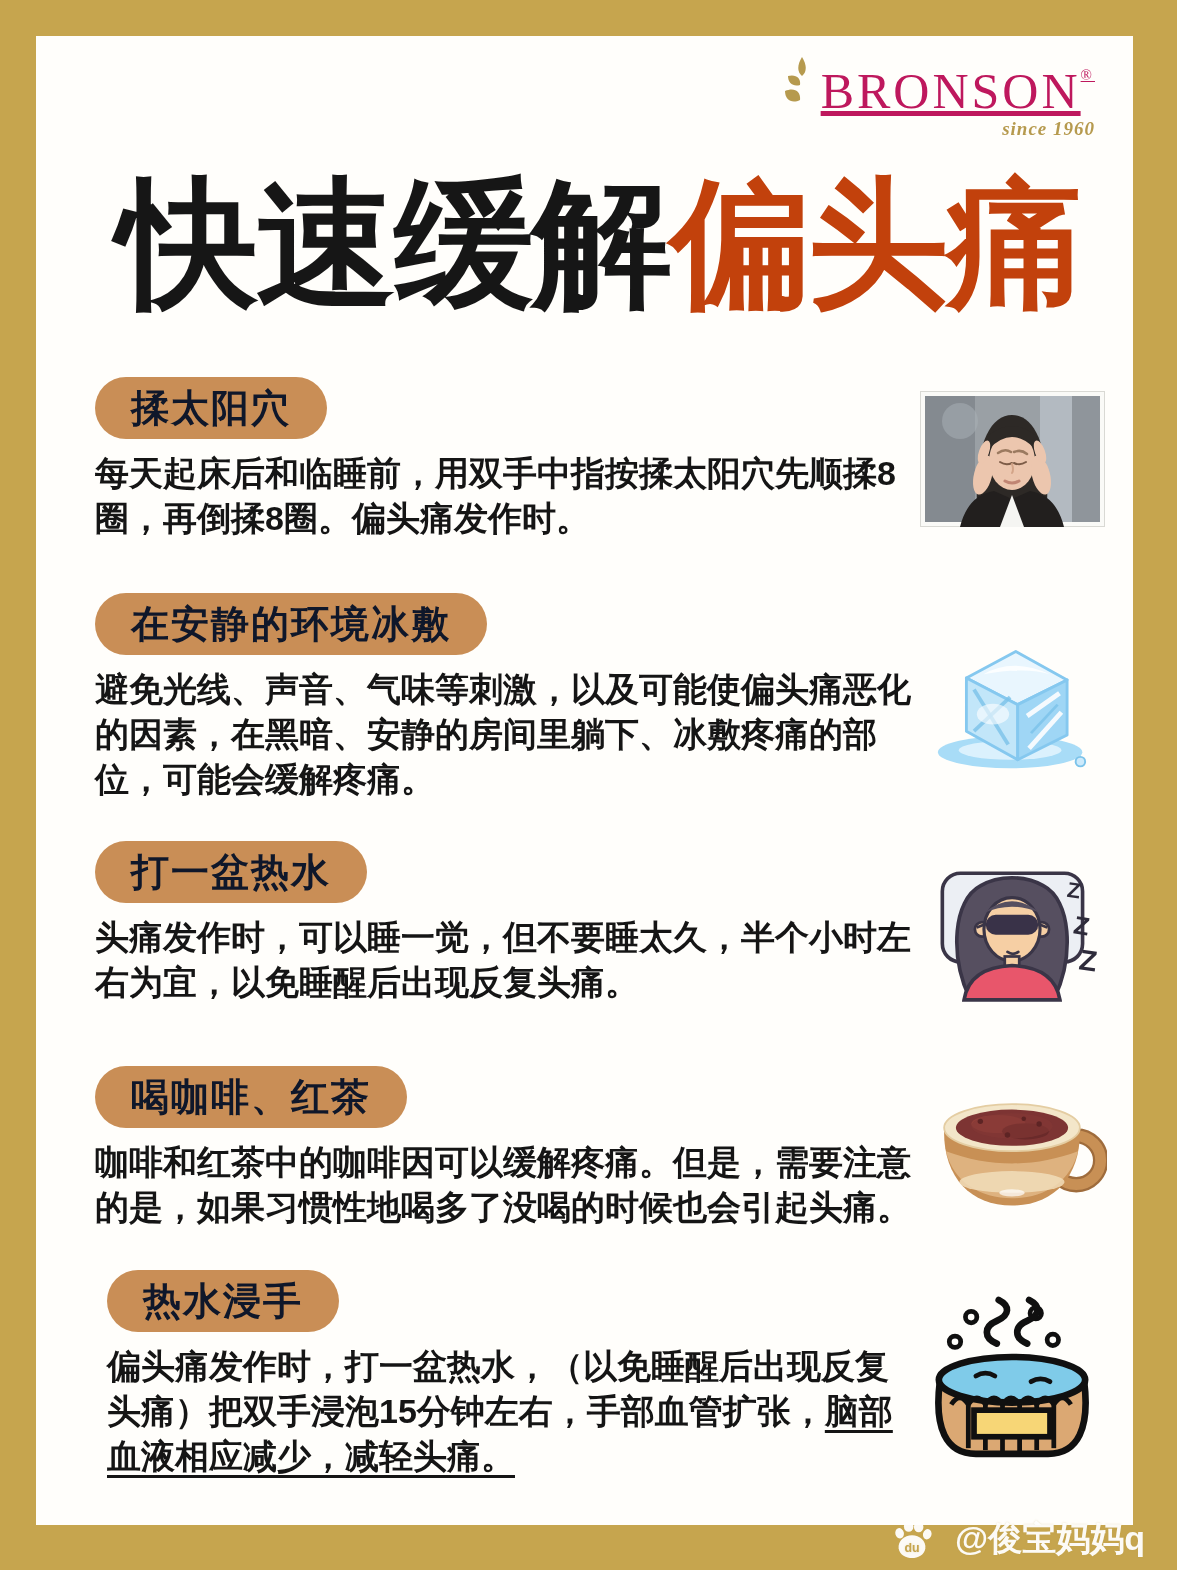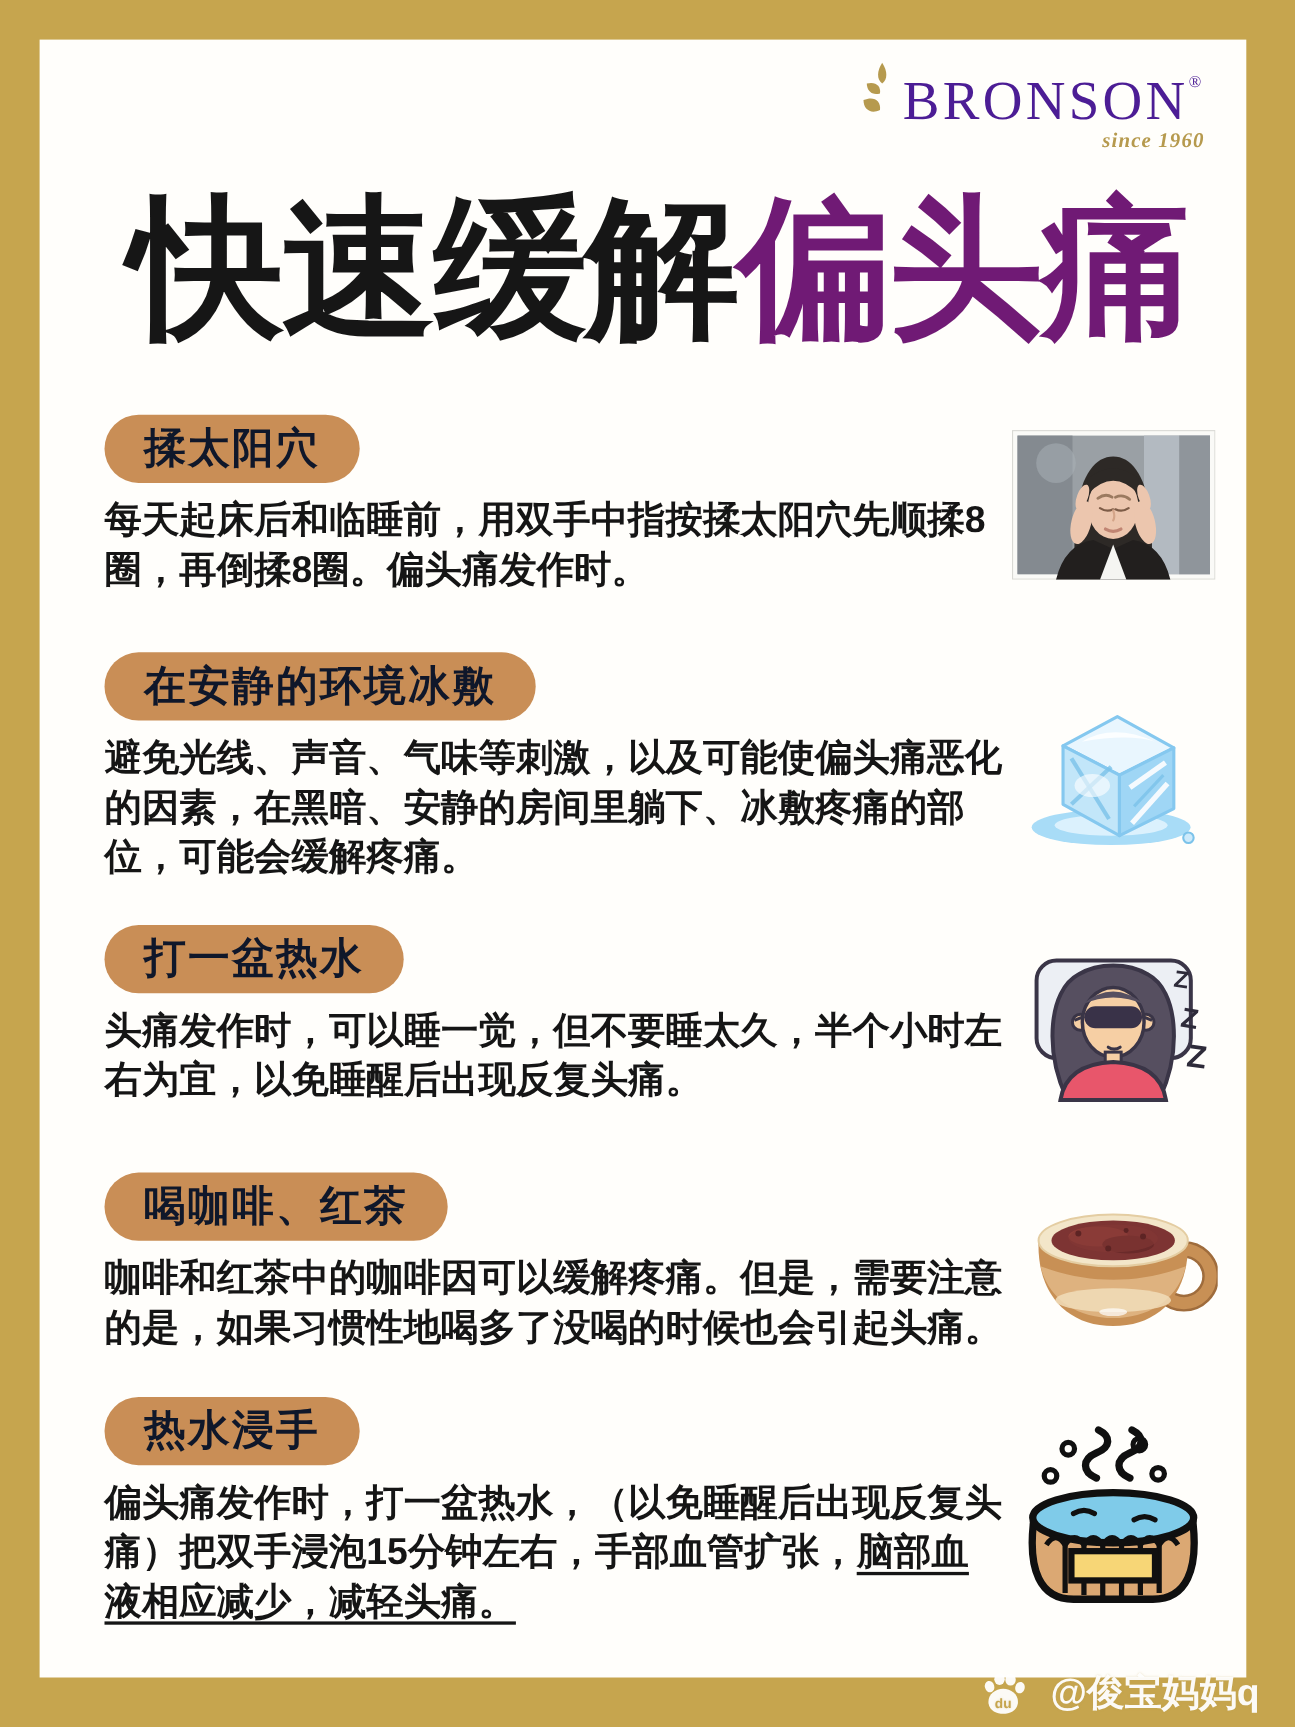--- a/index.html
+++ b/index.html
@@ -13,41 +13,41 @@
     position:absolute; left:36px; top:36px; width:1097px; height:1489px;
     background:#fffefb; padding:20px 26px 0 59px;
     display:flex; flex-direction:column;
   }
   
   .logo { align-self:flex-end; margin-right:12px; color:#b69a4e; }
   .logo-row { display:flex; align-items:flex-end; gap:4px; }
   .leaf { width:34px; height:56px; margin-bottom:4px; }
   .brand {
     font-family:"Liberation Serif", serif; font-size:50px; letter-spacing:3px;
-    line-height:1; color:#4c1d95;
+    line-height:1; color:#be185d;text-decoration:underline;
   }
   .reg { font-size:15px; vertical-align:top; line-height:1; position:relative; top:2px; }
   .tagline {
     font-family:"Liberation Serif", serif; font-style:italic; font-weight:bold;
     font-size:19px; text-align:right; margin-top:2px; letter-spacing:1px;
   }
   
   .title {
     margin-top:30px; text-align:center; white-space:nowrap;
     font-size:140px; font-weight:900; letter-spacing:-2px; line-height:1.05;
     color:#161616;
   }
-  .t-gold { color:#701a75; }
+  .t-gold { color:#c2410c; }
   
   section.row {
     display:grid; grid-template-columns:1fr 190px; column-gap:6px;
     align-items:center;
   }
   .s1 { margin-top:60px; } .s2 { margin-top:52px; } .s3 { margin-top:36px; }
-  .s4 { margin-top:58px; } .s5 { margin-top:40px; }
+  .s4 { margin-top:58px; } .s5 { margin-top:40px;margin-left:12px; }
   .pill {
     display:inline-block; background:#c98e56; color:#0f172a;
     font-size:38px; font-weight:900; letter-spacing:2px;
     height:62px; line-height:62px; border-radius:32px; padding:0 36px;
   }
   .body {
     margin-top:12px; font-size:34px; font-weight:900; color:#151515;
     line-height:45px; letter-spacing:0;
   }
   .ul { text-decoration:underline; text-decoration-thickness:3px; text-underline-offset:7px; }

